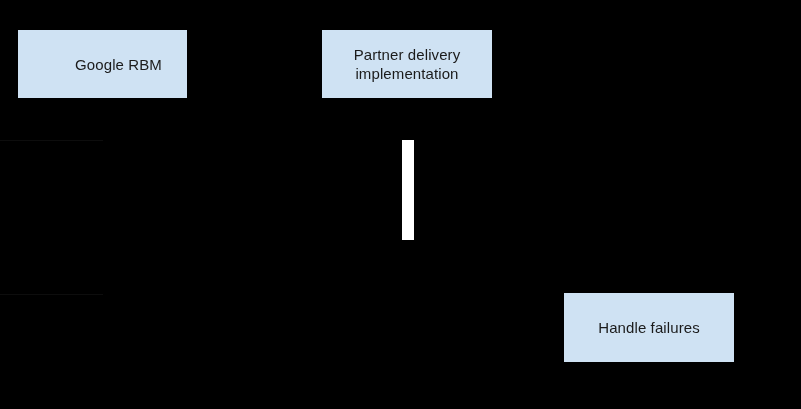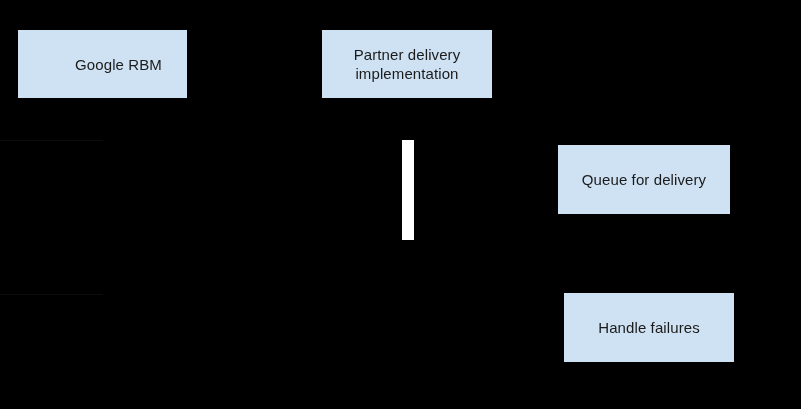--- a/index.html
+++ b/index.html
@@ -51,23 +51,20 @@
 
   <div class="node node-fill" style="left:18px; top:30px; width:169px; height:68px;padding-left:38px;">
     <span>Google RBM</span>
   </div>
 
   <div class="node node-fill" style="left:322px; top:30px; width:170px; height:68px;">
     <span>Partner delivery
 implementation</span>
   </div>
 
-  <div class="node node-fill" style="left:558px; top:145px; width:172px; height:69px;">
-    <span>Queue for delivery</span>
-  </div>
 
   <div class="node node-fill" style="left:564px; top:293px; width:170px; height:69px;text-align:right;">
     <span>Handle failures</span>
   </div>
 
   <div class="connector-white" style="left:402px; top:140px; width:12px; height:100px;"></div>
 
   <div class="connector-faint" style="left:0px; top:140px; width:103px; height:1px;"></div>
 
   <div class="connector-faint" style="left:0px; top:294px; width:103px; height:1px;"></div>

